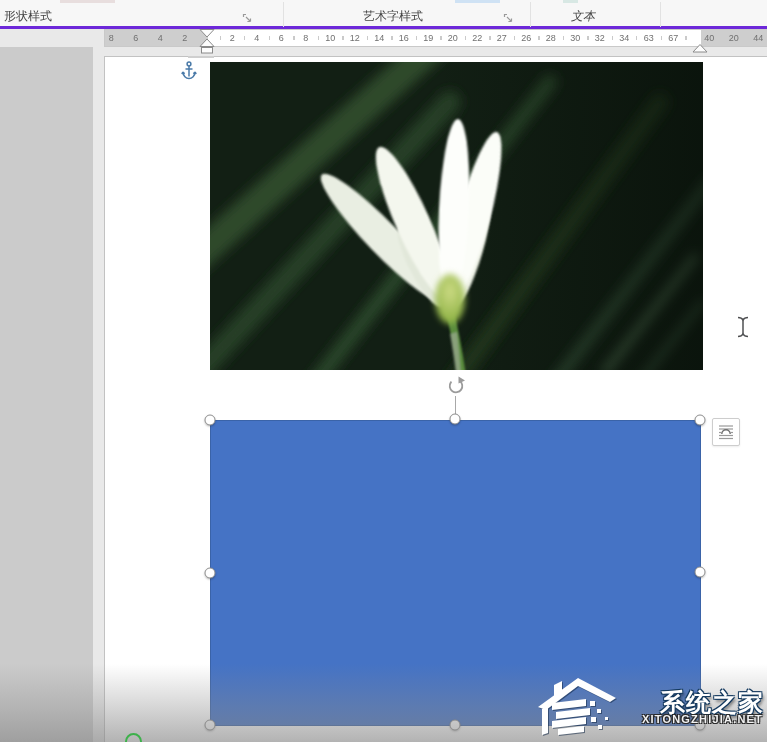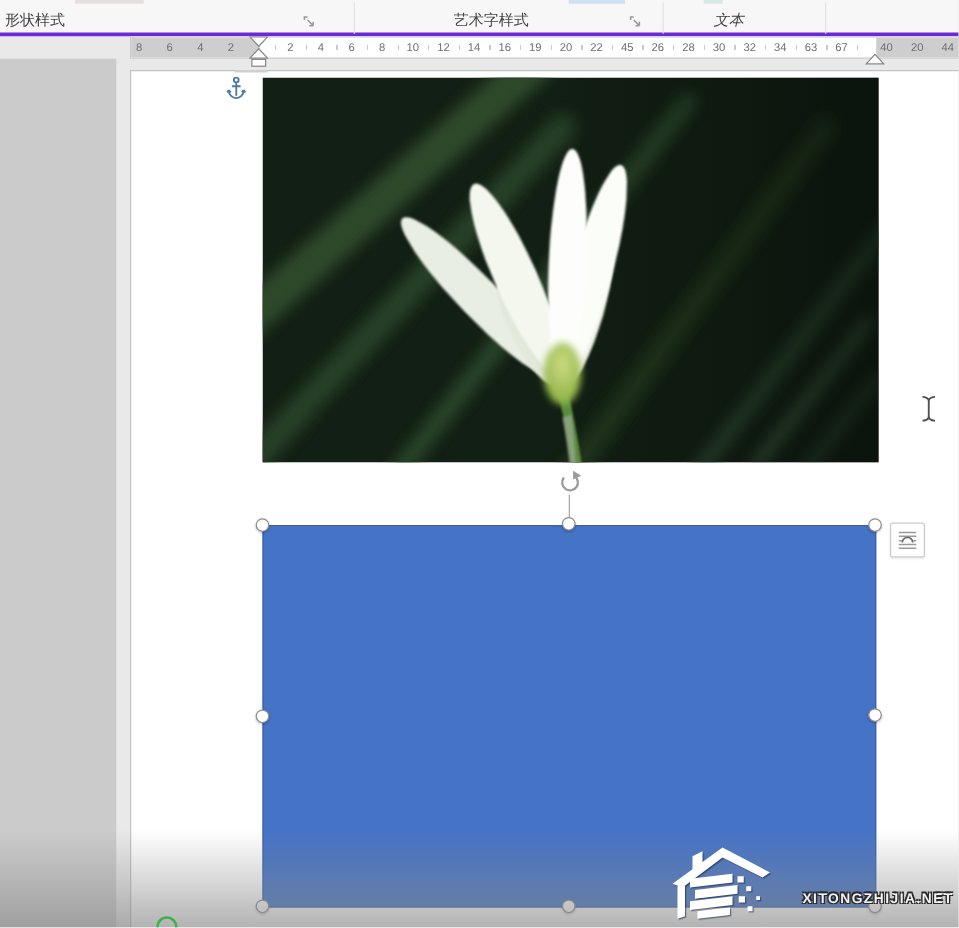--- a/index.html
+++ b/index.html
@@ -123,21 +123,21 @@
         <span class="rnum">4</span>
         <span class="rnum">6</span>
         <span class="rnum">8</span>
         <span class="rnum">10</span>
         <span class="rnum">12</span>
         <span class="rnum">14</span>
         <span class="rnum">16</span>
         <span class="rnum">19</span>
         <span class="rnum">20</span>
         <span class="rnum">22</span>
-        <span class="rnum">45</span>
+        <span class="rnum">27</span>
         <span class="rnum">26</span>
         <span class="rnum">28</span>
         <span class="rnum">30</span>
         <span class="rnum">32</span>
         <span class="rnum">34</span>
         <span class="rnum">63</span>
         <span class="rnum">67</span>
       </div>
     <div class="ruler-nums" style="left:592px;width:74px;">
         <span class="rnum">40</span>
@@ -280,16 +280,17 @@
           <polygon points="18,49 52,45 52,52 18,56"></polygon>
           <polygon points="24,57 50,54 50,60 24,63"></polygon>
           <rect x="56" y="29" width="5" height="5"></rect>
           <rect x="63" y="37" width="4" height="4"></rect>
           <rect x="57" y="45" width="5" height="5"></rect>
           <rect x="64" y="53" width="4" height="4"></rect>
           <rect x="71" y="45" width="3" height="3"></rect>
         </g>
       </svg>
     </div>
+    <div class="wm-title">系统之家</div>
     <div class="wm-sub">XITONGZHIJIA.NET</div>
   </div>
 
 </div>
 
 </body></html>

